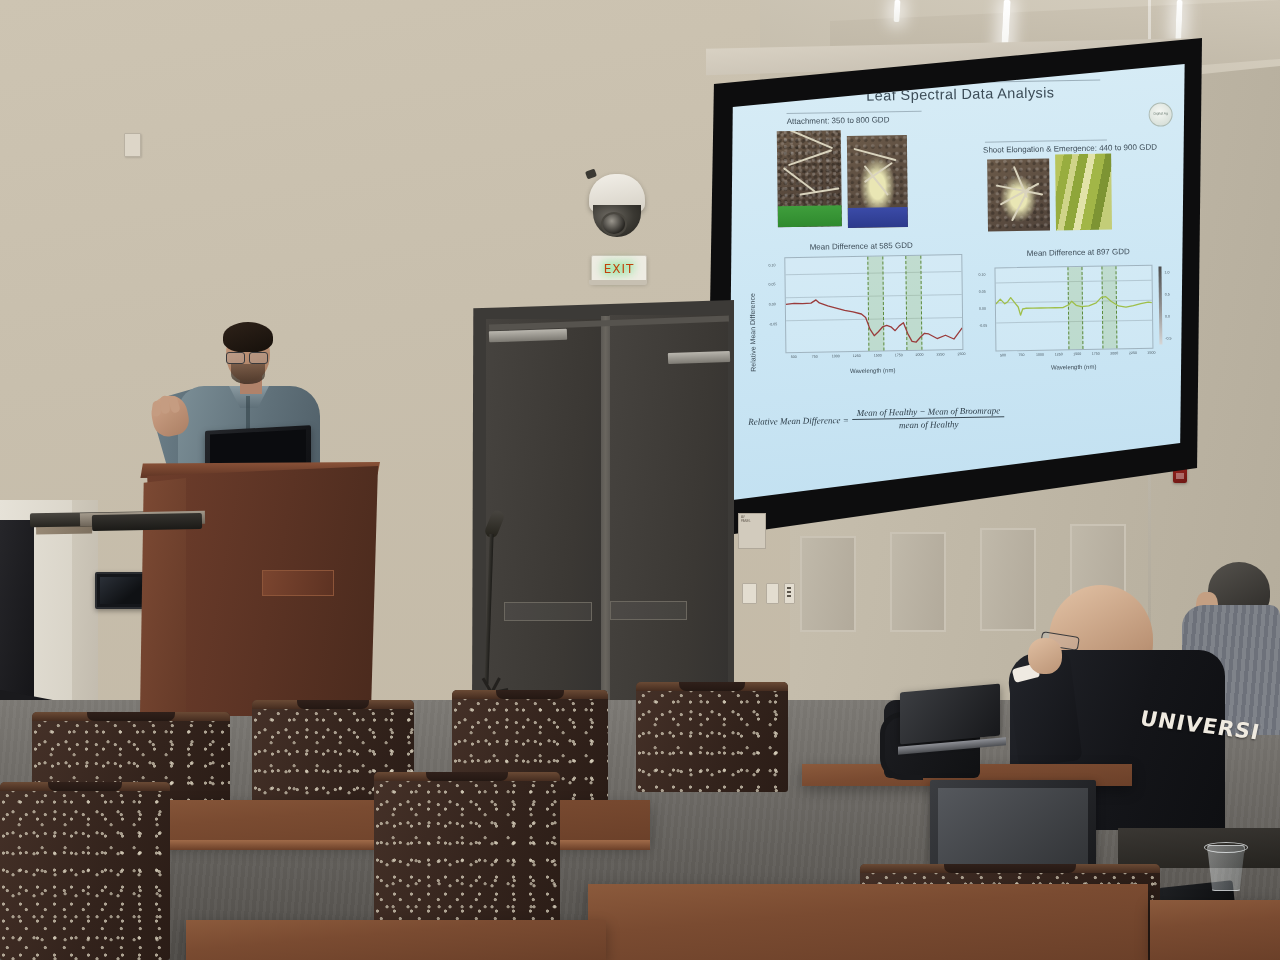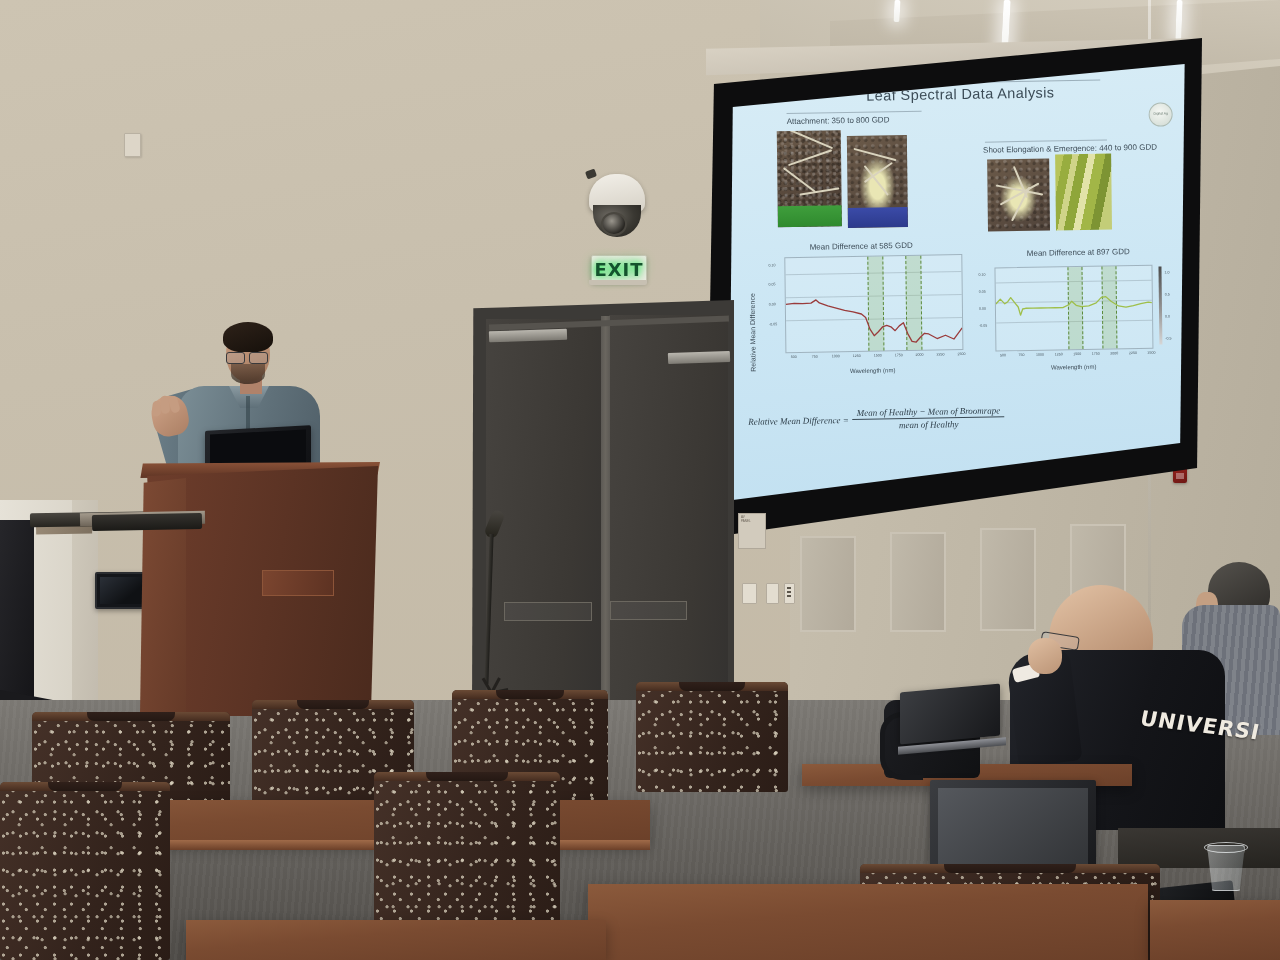--- a/index.html
+++ b/index.html
@@ -40,22 +40,22 @@
         border-radius:0 0 24px 24px;}
   .cam-lens{position:absolute;left:601px;top:212px;width:22px;height:20px;
         background:radial-gradient(circle at 40% 35%,#9a968d,#2a2824 70%);
         border-radius:50%;border:2px solid #4a4740;}
   .cam-mount{position:absolute;left:586px;top:170px;width:10px;height:8px;
         background:#3b3933;transform:rotate(-20deg);border-radius:2px;}
   .exit-sign{position:absolute;left:591px;top:255px;width:54px;height:26px;
         background:#efece4;border:1px solid #cbc5b8;border-radius:2px;
         display:flex;align-items:center;justify-content:center;
         box-shadow:0 2px 4px rgba(0,0,0,.2);}
-  .exit-text{font-family:"DejaVu Sans",sans-serif;font-weight:bold;font-size:18px;
-        letter-spacing:1px;color:#14532d;text-shadow:0 0 7px #2bf05a,0 0 14px #19c445;}
+  .exit-text{font-family:"DejaVu Sans",sans-serif;font-weight:normal;font-size:12px;
+        letter-spacing:1px;color:#c2410c;text-shadow:0 0 7px #2bf05a,0 0 14px #19c445;}
   .exit-base{position:absolute;left:589px;top:280px;width:58px;height:5px;
         background:#c7c0b2;border-radius:0 0 2px 2px;}
 
   
   .fire-alarm{position:absolute;left:1173px;top:464px;width:14px;height:19px;
         background:linear-gradient(160deg,#9c2520,#6d1713);border-radius:2px;
         box-shadow:0 1px 3px rgba(0,0,0,.3);}
   .fire-alarm::after{content:"";position:absolute;left:3px;top:9px;width:8px;height:6px;
         background:rgba(255,255,255,.35);}
 

